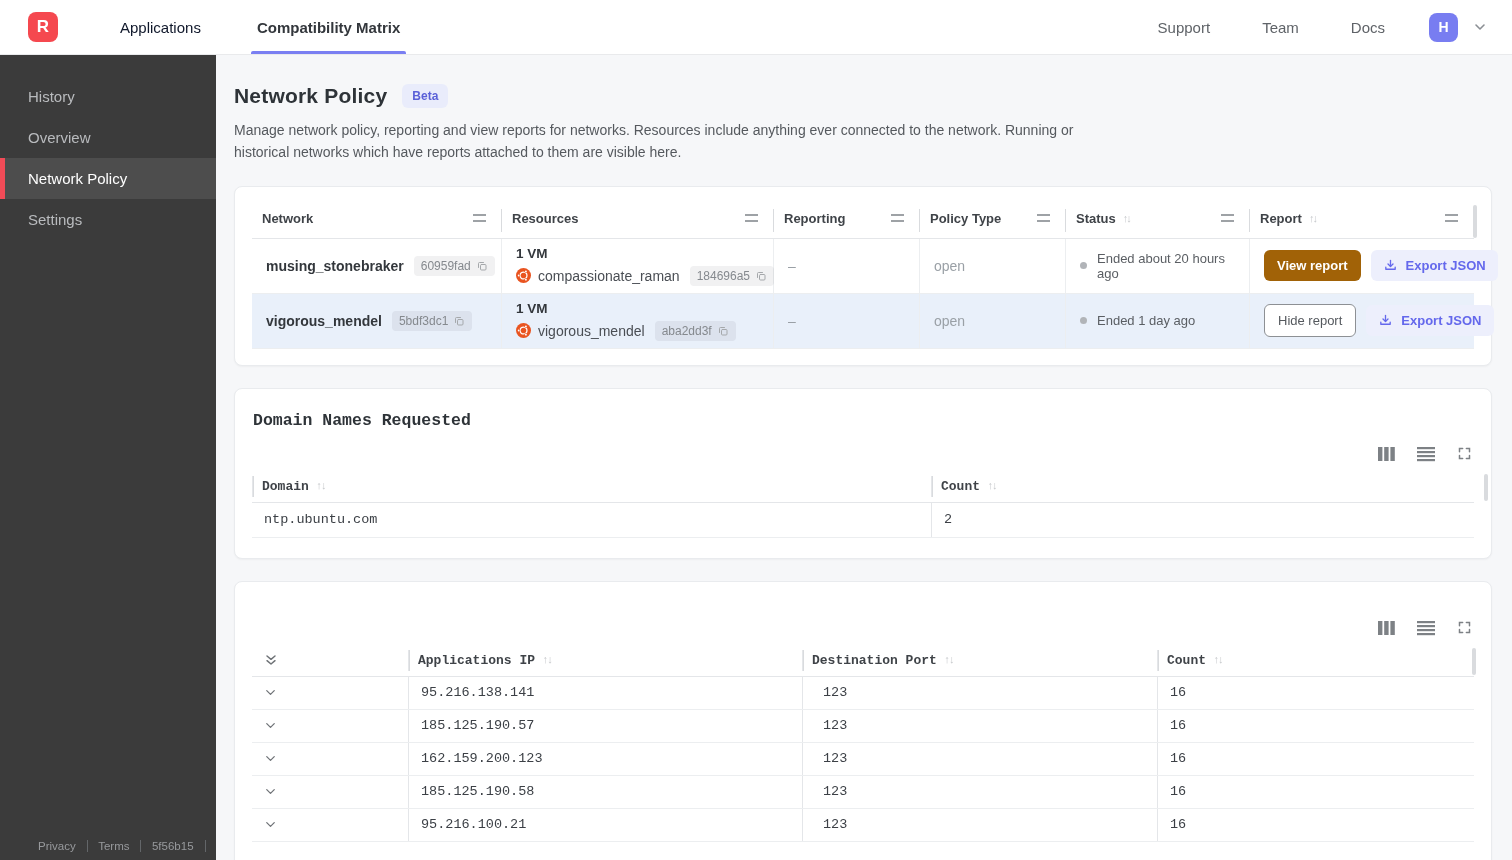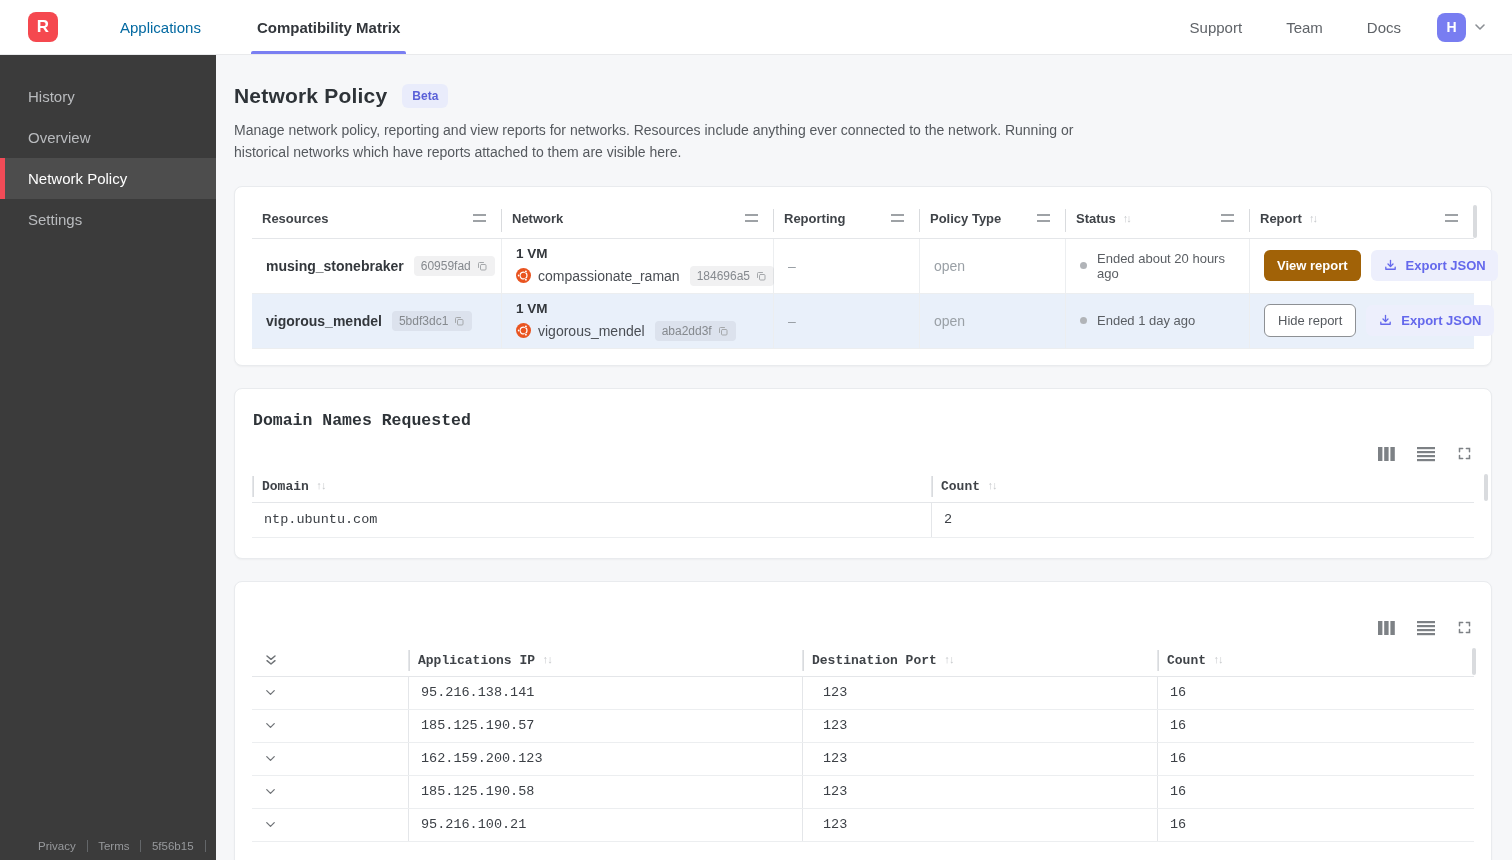--- a/index.html
+++ b/index.html
@@ -8,25 +8,25 @@
 
   
   .topnav { position:fixed; top:0; left:0; width:1512px; height:55px; background:#fff;
     border-bottom:1px solid #e9eaec; display:flex; align-items:center; justify-content:space-between;
     padding:0 24px 0 28px; z-index:50; }
   .nav-left { display:flex; align-items:center; height:100%; }
   .logo { width:30px; height:30px; border-radius:8px; background:#f5484f; color:#fff;
     font-weight:bold; font-size:17px; display:flex; align-items:center; justify-content:center; cursor:pointer; }
   .nav-tabs { display:flex; height:100%; margin-left:34px; }
   .nav-tab { height:100%; display:flex; align-items:center; padding:0 28px; font-size:15px;
-    color:#0369a1; cursor:pointer; position:relative; }
+    color:#0f172a; cursor:pointer; position:relative; }
   .nav-tab.active { color:#33373c; font-weight:bold; }
   .nav-tab.active::after { content:''; position:absolute; left:22px; right:22px; bottom:0; height:3px;
     background:#7a7ff2; border-radius:2px 2px 0 0; }
-  .nav-right { display:flex; align-items:center; }
+  .nav-right { display:flex; align-items:center; gap:8px; }
   .nav-link { font-size:15px; color:#5f6368; padding:0 22px; cursor:pointer; }
   .avatar { width:29px; height:29px; border-radius:8px; background:#787df1; color:#fff; font-size:14px;
     font-weight:bold; display:flex; align-items:center; justify-content:center; margin-left:14px; cursor:pointer; }
   .avatar-chevron { margin-left:6px; cursor:pointer; display:flex; }
 
   
   .sidebar { position:fixed; top:55px; left:0; bottom:0; width:216px; background:#3b3b3b; z-index:40; }
   .side-items { padding-top:21px; }
   .side-item { height:41px; display:flex; align-items:center; padding-left:28px; font-size:15px;
     color:#b9bbbe; cursor:pointer; position:relative; }
@@ -172,27 +172,27 @@
     <h1 class="page-title">Network Policy</h1>
     <span class="beta-badge">Beta</span>
   </div>
   <p class="page-desc">Manage network policy, reporting and view reports for networks. Resources include anything ever connected to the network. Running or historical networks which have reports attached to them are visible here.</p>
 
   <section class="card pad">
     <div class="ntable">
       <div class="ngrid ntable-header">
 
           <div class="th col-sep">
+            <span class="th-label">Network</span>
+
+            <span class="drag-handle"></span>
+          </div>
+
+          <div class="th col-sep">
             <span class="th-label">Resources</span>
-
-            <span class="drag-handle"></span>
-          </div>
-
-          <div class="th col-sep">
-            <span class="th-label">Network</span>
 
             <span class="drag-handle"></span>
           </div>
 
           <div class="th col-sep">
             <span class="th-label">Reporting</span>
 
             <span class="drag-handle"></span>
           </div>
 

